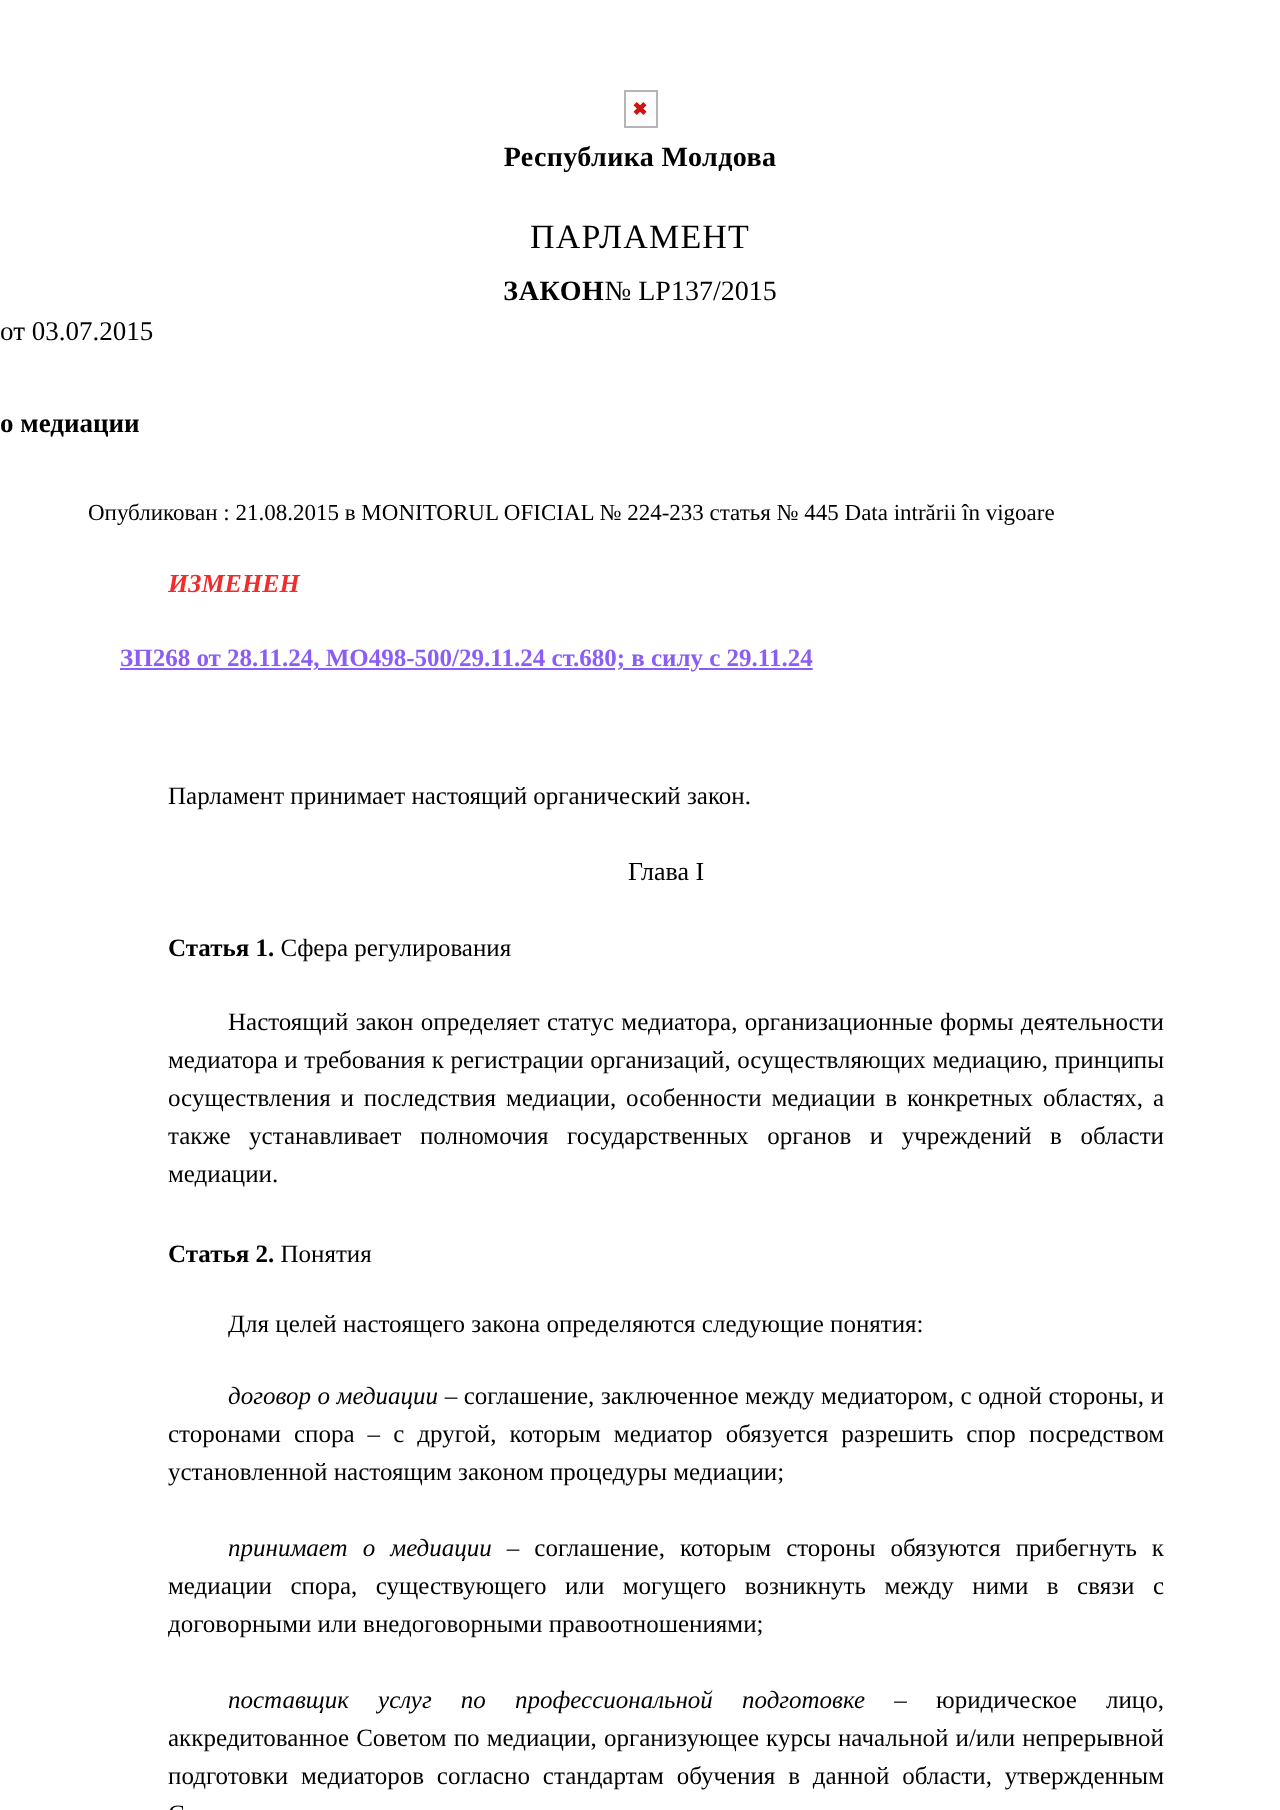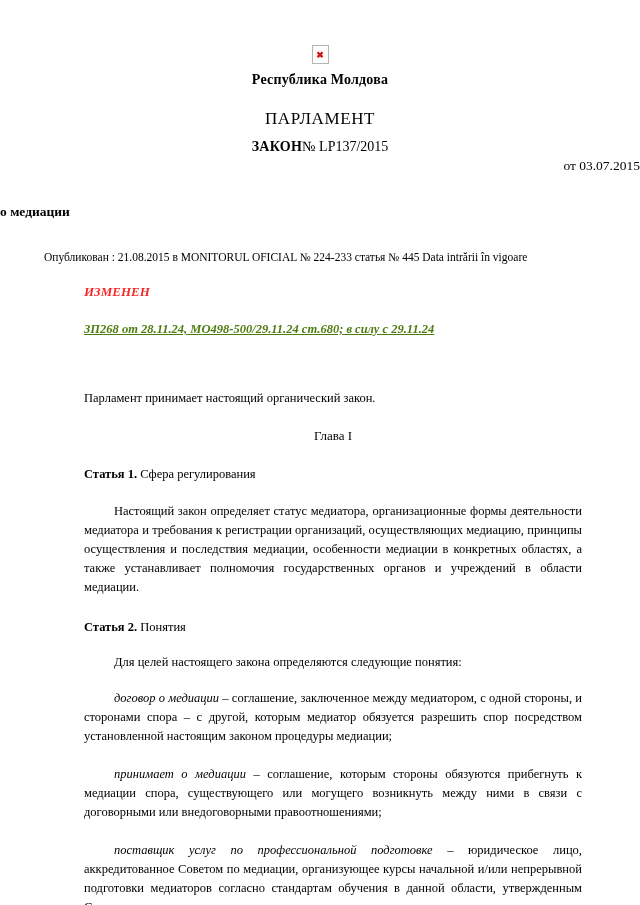--- a/index.html
+++ b/index.html
@@ -67,21 +67,21 @@
   .law-line {
     text-align: center;
     font-size: 14px;
     margin-top: 10px;
   }
   .law-line .lbl {
     font-weight: bold;
     letter-spacing: 0.3px;
   }
   .law-date {
-    text-align: right;
+    text-align: left;
     font-size: 13.5px;
     margin-top: 3px;
   }
   .about {
     text-align: left;
     font-weight: bold;
     font-size: 13.5px;
     margin-top: 30px;
   }
 
@@ -94,27 +94,26 @@
 
   .amended {
     color: #f22b2b;
     font-weight: bold;
     font-style: italic;
     font-size: 13px;
     margin-top: 21px;
     padding-left: 84px;
   }
   .amend-link {
-    color: #4d7c0f;
-    font-weight: bold;
-    font-style: italic;
+    color: #8b5cf6;
+    font-weight: bold;
     font-size: 12.5px;
     text-decoration: underline;
     margin-top: 22px;
-    padding-left: 84px;
+    padding-left: 60px;
     display: block;
     cursor: pointer;
   }
 
   
   .body-wrap {
     padding: 0 58px 0 84px;
     margin-top: 54px;
   }
   .intro {

